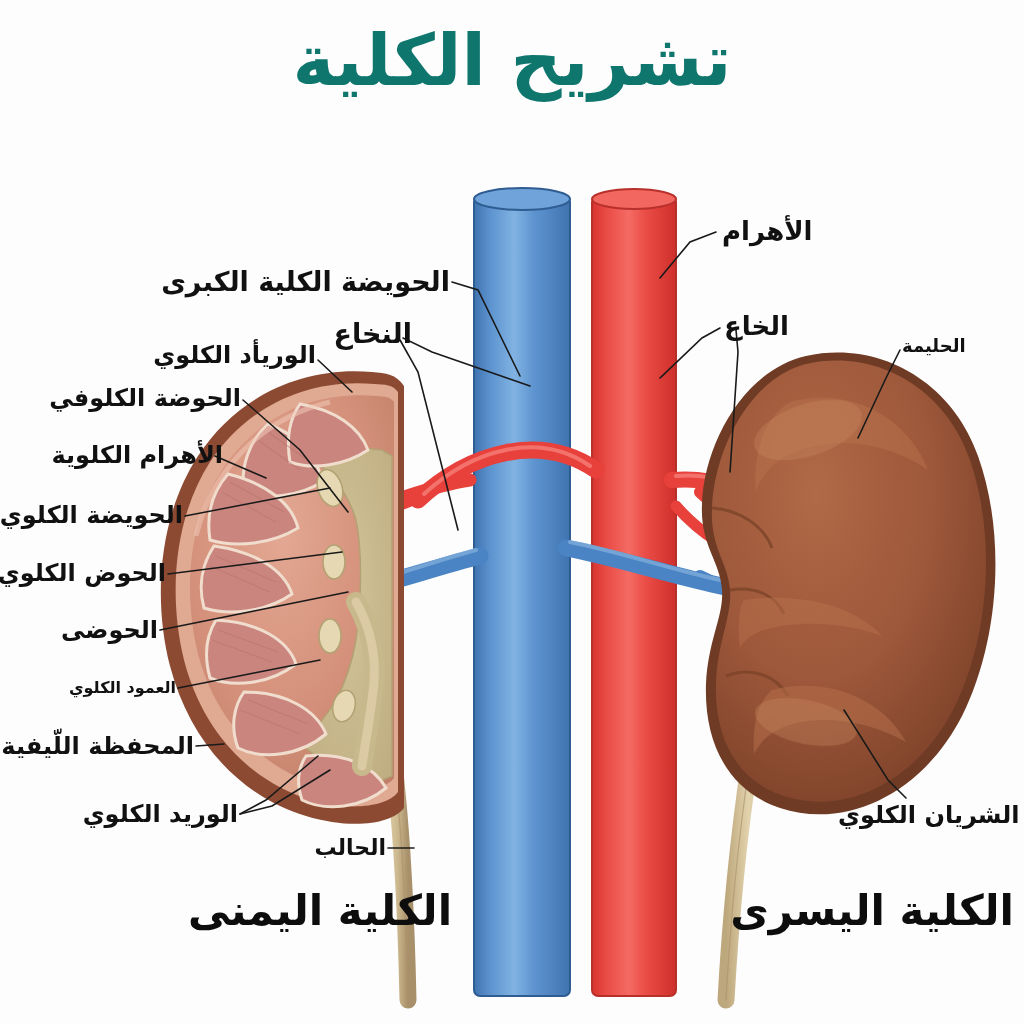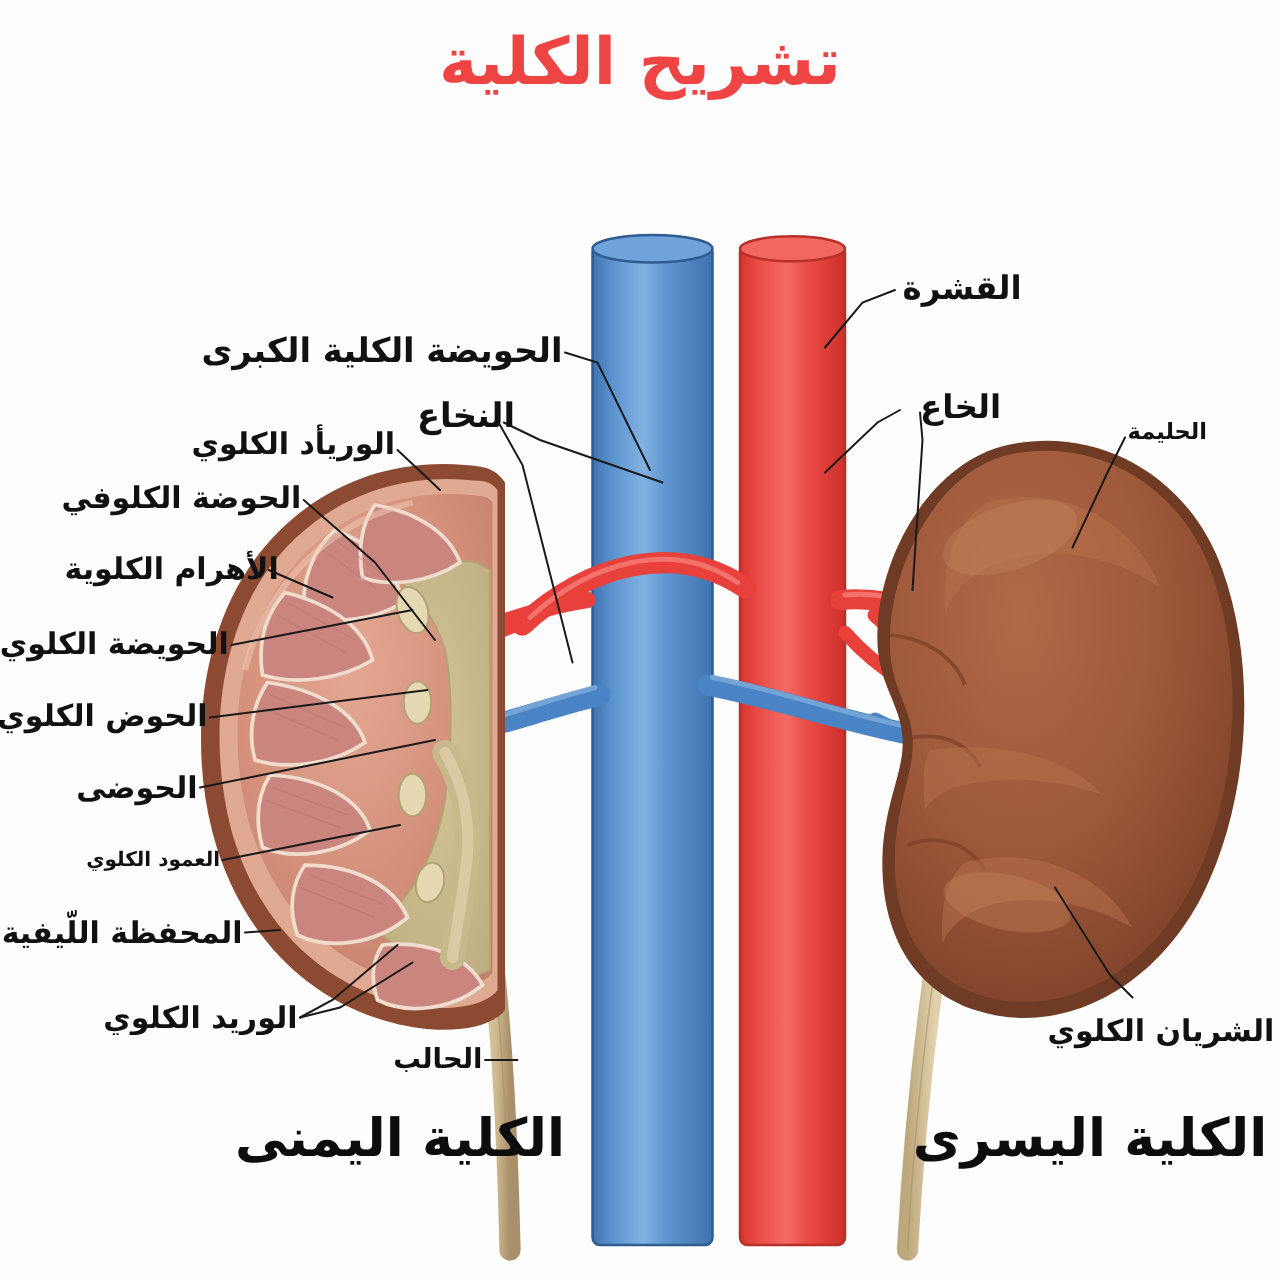--- a/index.html
+++ b/index.html
@@ -9,21 +9,21 @@
     background:#fdfdfd;
     font-family:"DejaVu Sans","Liberation Sans",sans-serif;
     overflow:hidden;
     position:relative;
   }
   #stage{position:absolute;inset:0;width:1024px;height:1024px;}
   svg.layer{position:absolute;left:0;top:0;width:1024px;height:1024px;}
   .title{
     position:absolute;left:0;top:22px;width:1024px;
     text-align:center;
-    font-size:52px;font-weight:bold;color:#ef4444;
+    font-size:71px;font-weight:bold;color:#0f766e;
     direction:rtl;letter-spacing:0px;line-height:1.1;
     pointer-events:none;
   }
   .lbl{
     position:absolute;
     direction:rtl;unicode-bidi:isolate;
     font-weight:bold;color:#111111;
     white-space:nowrap;
     font-size:20px;
     line-height:1;
@@ -268,22 +268,22 @@
     <div class="lbl r" style="left:183px;top:515px;font-size:24px;">الحويضة الكلوي</div>
     <div class="lbl r" style="left:166px;top:573px;font-size:24px;">الحوض الكلوي</div>
     <div class="lbl r" style="left:158px;top:630px;font-size:24px;">الحوضى</div>
     <div class="lbl r" style="left:176px;top:688px;font-size:16px;text-align:right;">العمود الكلوي</div>
     <div class="lbl r" style="left:194px;top:746px;font-size:24px;">المحفظة اللّيفية</div>
     <div class="lbl r" style="left:238px;top:814px;font-size:24px;">الوريد الكلوي</div>
     <div class="lbl r" style="left:386px;top:848px;font-size:22px;">الحالب</div>
   </div>
 
   <div>
-    <div class="lbl l" style="left:722px;top:231px;font-size:26px;">القشرة</div>
-    <div class="lbl l" style="left:724px;top:326px;font-size:26px;margin-left:12px;">الخاع</div>
+    <div class="lbl l" style="left:722px;top:231px;font-size:26px;">الأهرام</div>
+    <div class="lbl l" style="left:724px;top:326px;font-size:26px;">الخاع</div>
     <div class="lbl l" style="left:902px;top:346px;font-size:18px;">الحليمة</div>
-    <div class="lbl l" style="left:838px;top:815px;font-size:24px;margin-top:10px;">الشريان الكلوي</div>
+    <div class="lbl l" style="left:838px;top:815px;font-size:24px;">الشريان الكلوي</div>
   </div>
 
   <div class="caption" style="left:872px;top:910px;">الكلية اليسرى</div>
   <div class="caption" style="left:320px;top:910px;">الكلية اليمنى</div>
 
 </div>
 
 </body></html>

